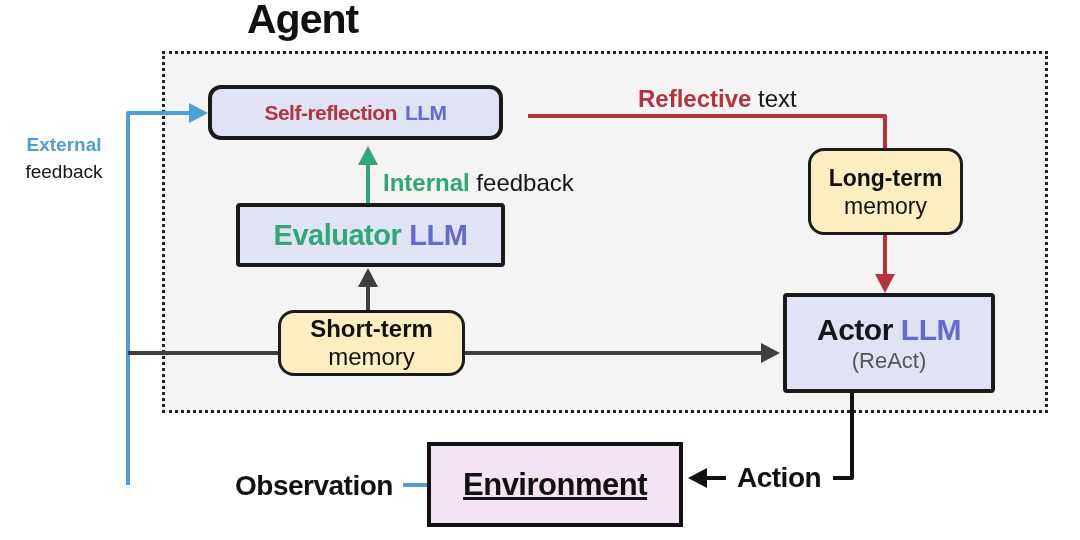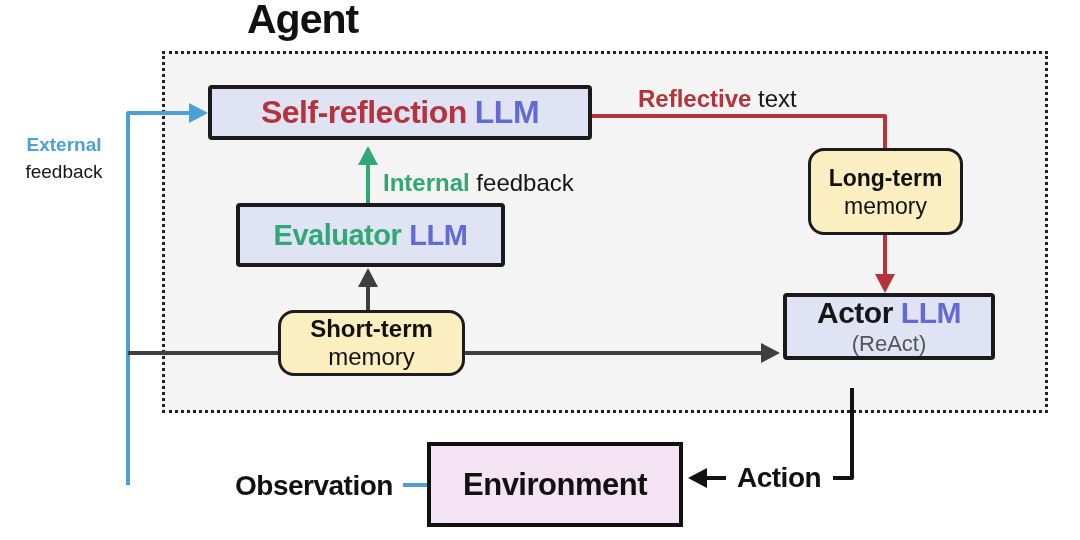--- a/index.html
+++ b/index.html
@@ -27,33 +27,33 @@
     display:flex;align-items:center;justify-content:center;
     box-sizing:border-box;text-align:center;
   }
   .llm-box{
     background:var(--box-lavender);border:4px solid #1a1a1a;border-radius:4px;
   }
   .mem-box{
     background:var(--box-cream);border:3.5px solid #1c1c1c;border-radius:16px;
     flex-direction:column;line-height:28px;font-size:23px;color:#111;
   }
-  #node-self-reflection{left:208px;top:85px;width:384px;height:55px;
-    font-size:32px;font-weight:700;letter-spacing:-0.5px;gap:8px;}
+  #node-self-reflection{left:208px;top:85px;width:295px;height:55px;
+    font-size:21px;font-weight:700;letter-spacing:-0.5px;gap:8px;border-radius:13px;}
   #node-evaluator{left:236px;top:203px;width:269px;height:64px;
     font-size:29px;font-weight:700;letter-spacing:-0.5px;gap:8px;}
-  #node-actor{left:783px;top:293px;width:212px;height:67px;flex-direction:column;}
+  #node-actor{left:783px;top:293px;width:212px;height:100px;flex-direction:column;}
   #actor-line1{font-size:30px;font-weight:700;letter-spacing:-0.5px;}
   #actor-line1 .gap{display:inline-block;width:8px;}
   #actor-line2{font-size:22px;color:var(--text-gray);margin-top:1px;}
   #node-short-term{left:278px;top:310px;width:187px;height:66px;font-size:24px;}
   #node-long-term{left:808px;top:148px;width:155px;height:87px;}
   #node-environment{left:427px;top:442px;width:256px;height:85px;
     background:var(--box-pink);border:4px solid #111;
-    font-size:31px;font-weight:600;color:#111;letter-spacing:-0.5px;}
+    font-size:31px;font-weight:600;color:#111;letter-spacing:-0.5px;text-decoration:underline;}
   .mem-line1{font-weight:700;}
   .c-red{color:var(--red);}
   .c-purple{color:var(--purple);}
   .c-green{color:var(--green);}
   .c-blue{color:var(--blue);}
   .c-black{color:#161616;}
   .edge-label{font-size:24px;color:#161616;white-space:nowrap;}
   #label-external{left:6px;top:131px;width:116px;text-align:center;
     font-size:19px;line-height:27px;}
   #label-external .w1{font-weight:700;}

